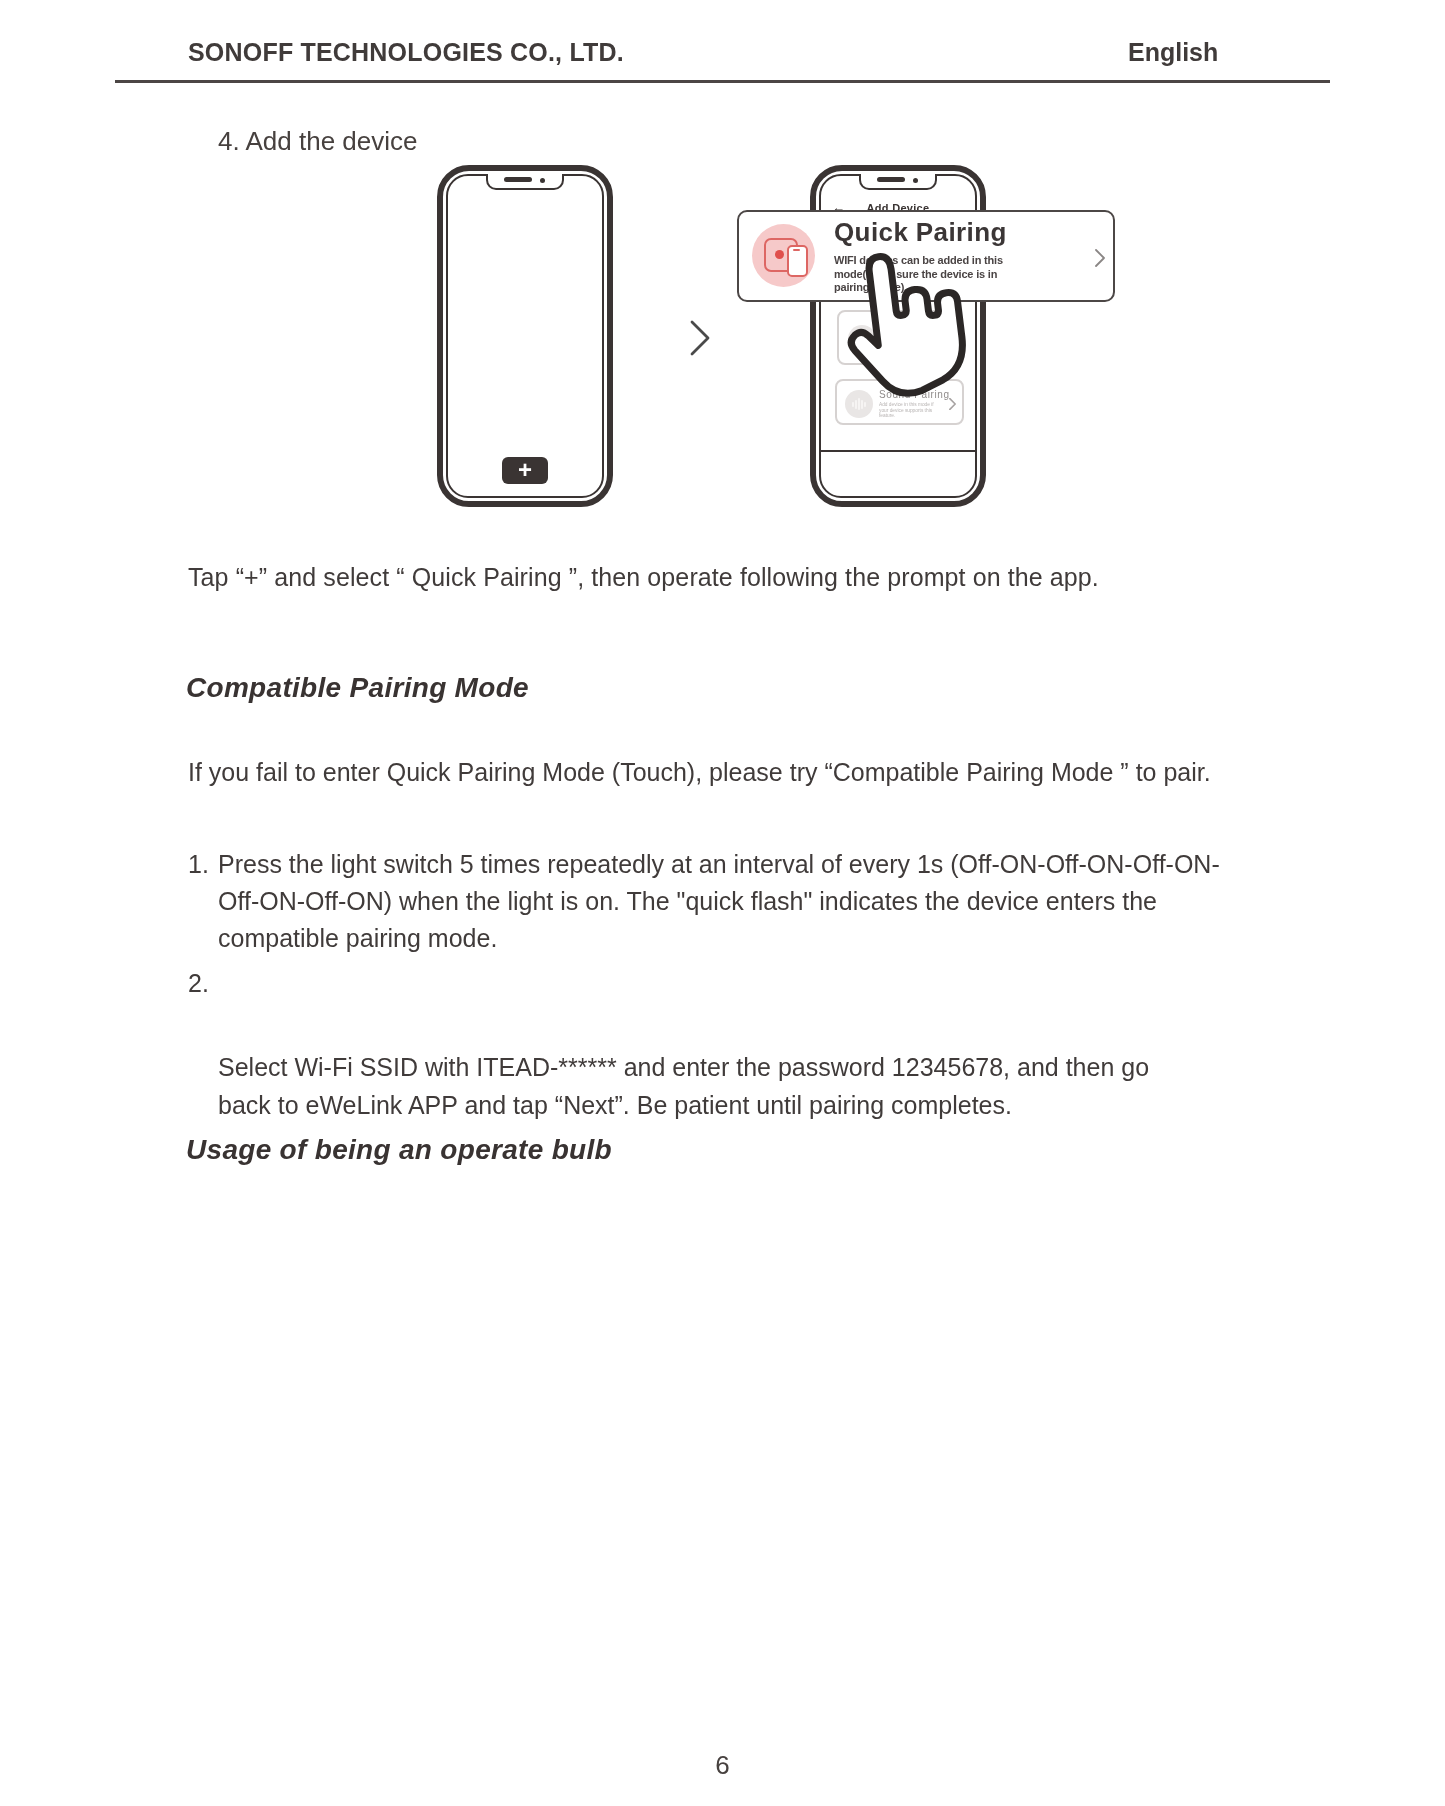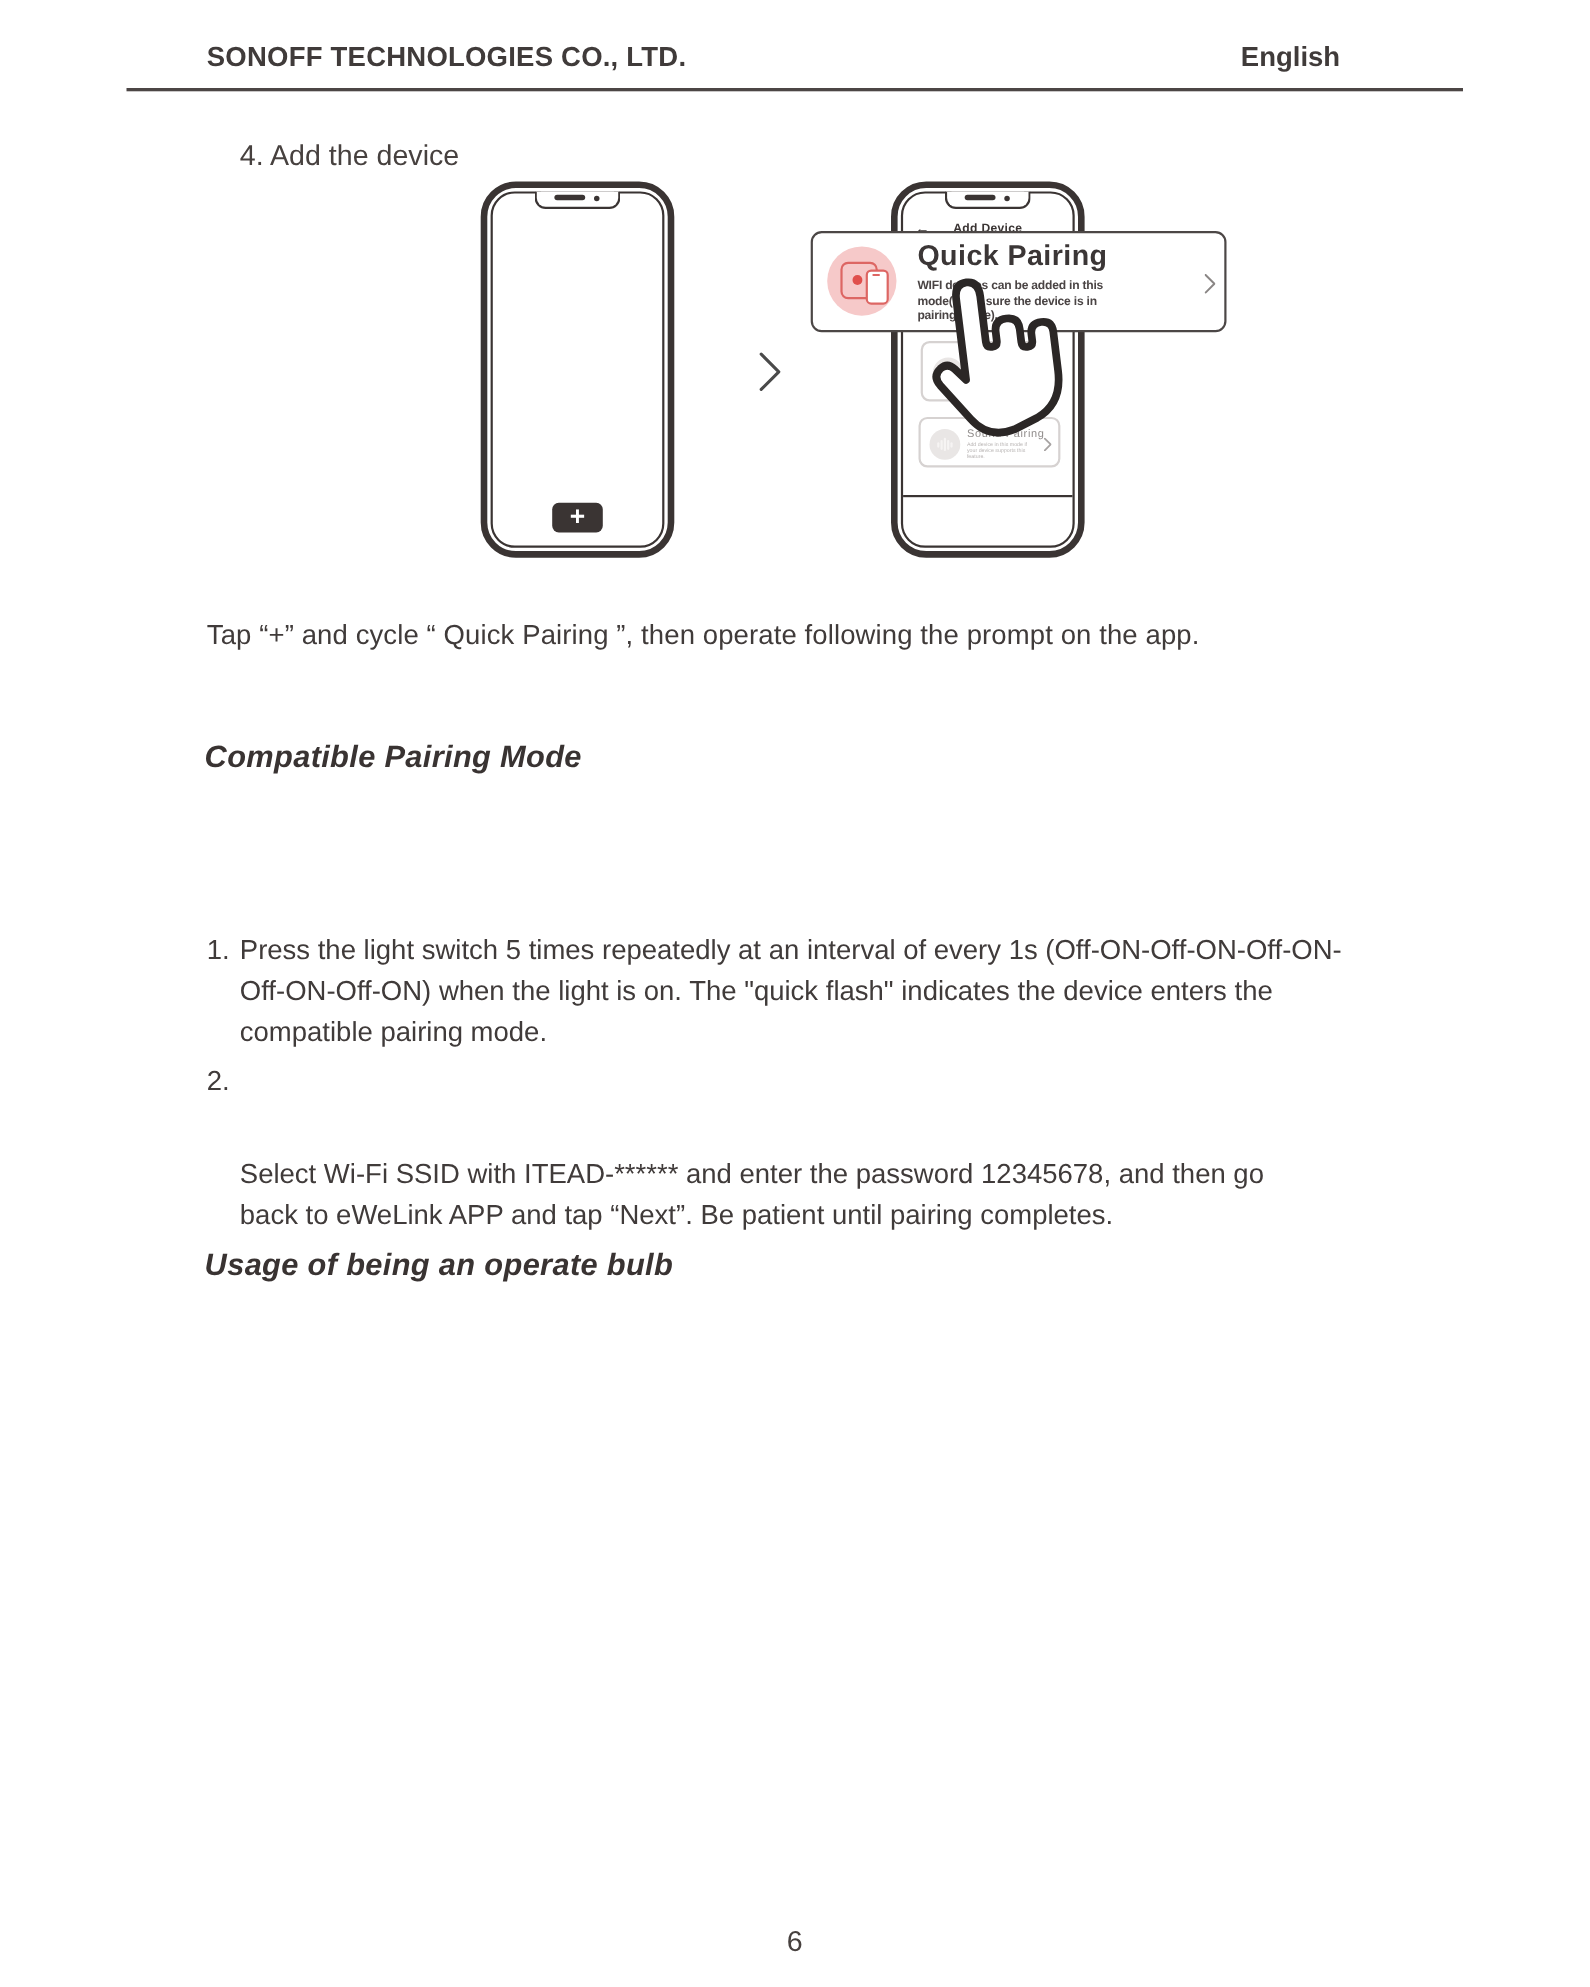--- a/index.html
+++ b/index.html
@@ -161,23 +161,24 @@
         <path d="M1,1 L9,9 L1,17" fill="none" stroke="currentColor" stroke-width="1.8" stroke-linecap="round" stroke-linejoin="round"></path>
       </svg>
   </div>
 
   <div id="hand" class="abs">
     <svg width="130" height="158" viewBox="0 0 130 158">
       <path d="M36,96 L36,22 Q36,8 47,8 Q58,8 58,22 L58,64 Q58,69 63,69 Q68,69 68,64 L68,56 Q68,45 79,45 Q90,45 90,56 L90,68 Q90,73 95,73 Q100,73 100,68 L100,62 Q100,52 110,52 Q120,52 120,62 L120,98 Q120,128 96,138 L74,146 Q50,152 36,132 L12,98 Q6,89 14,83 Q21,78 27,85 L36,96 Z" fill="#ffffff" stroke="#2b2726" stroke-width="7" stroke-linejoin="round" stroke-linecap="round"></path>
     </svg>
   </div>
 
-  <div id="caption" class="abs">Tap “+” and cycle “ Quick Pairing ”, then operate following the prompt on the app.</div>
+  <div id="caption" class="abs">Tap “+” and select “ Quick Pairing ”, then operate following the prompt on the app.</div>
 
   <div id="h1a" class="abs h1">Compatible Pairing Mode</div>
+  <div id="intro1" class="abs para">If you fail to enter Quick Pairing Mode (Touch), please try “Compatible Pairing Mode ” to pair.</div>
 
   <div id="item1" class="abs list-item">
     <span class="num">1.</span>
     <span>Press the light switch 5 times repeatedly at an interval of every 1s (Off-ON-Off-ON-Off-ON-Off-ON-Off-ON) when the light is on. The "quick flash" indicates the device enters the compatible pairing mode.</span>
   </div>
 
   <div id="item2" class="abs list-item">
     <span class="num">2.</span>
   </div>
   <div id="sub2" class="abs para">Select Wi-Fi SSID with ITEAD-****** and enter the password 12345678, and then go back to eWeLink APP and tap “Next”. Be patient until pairing completes.</div>

